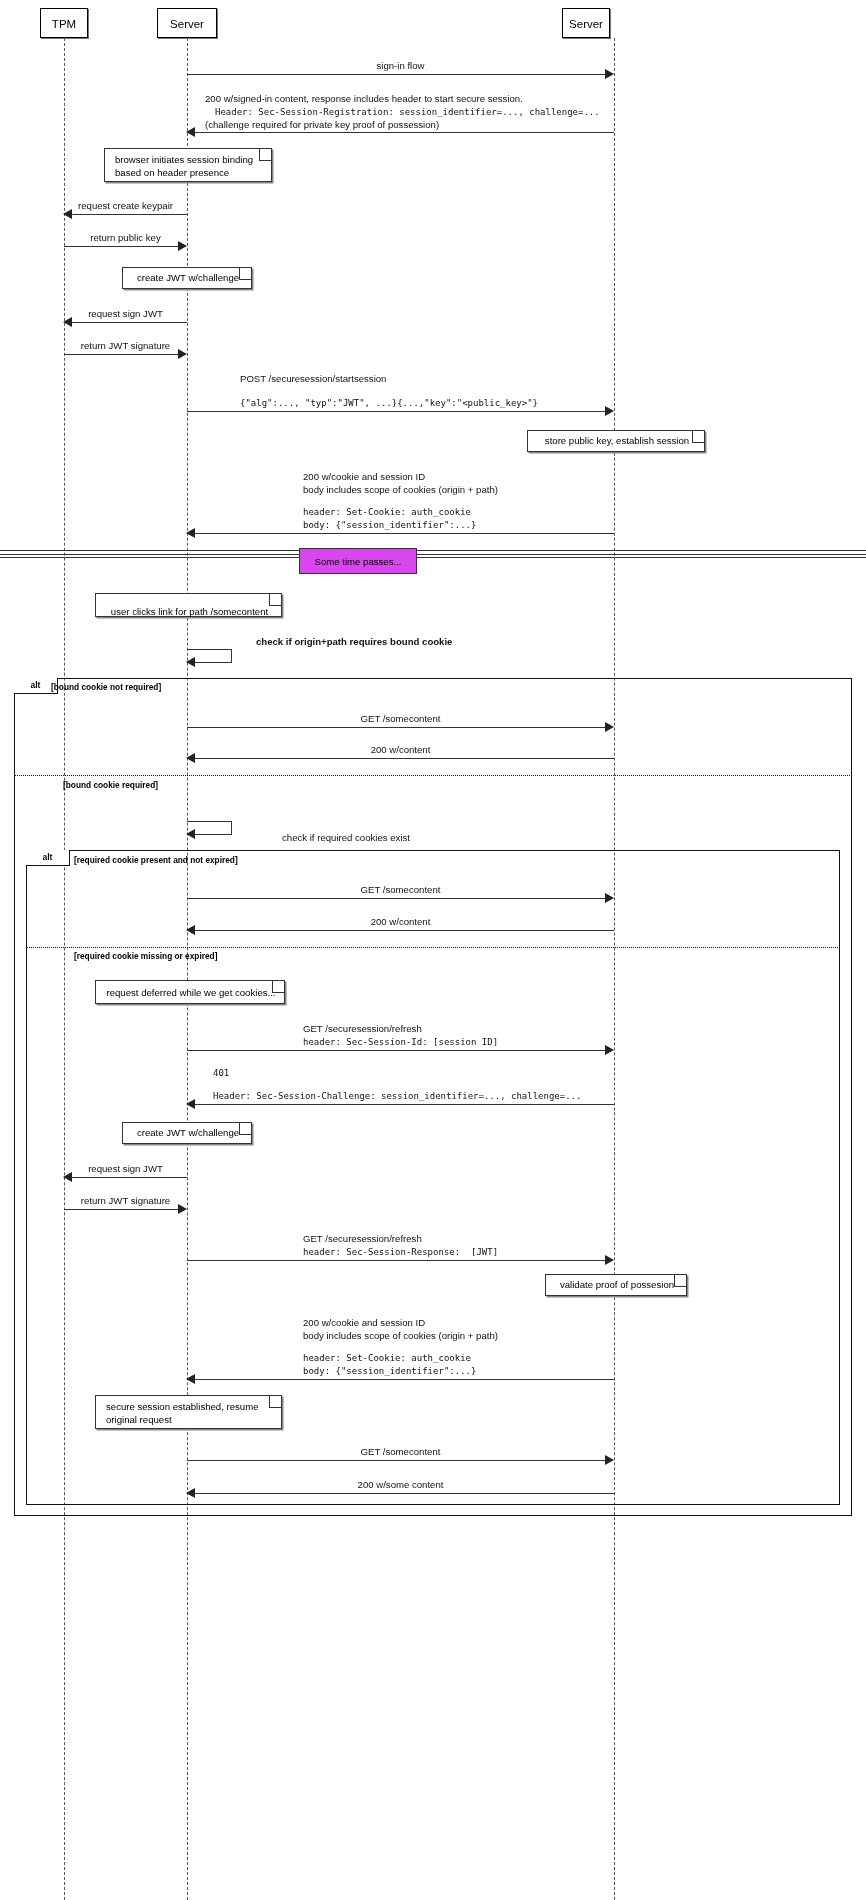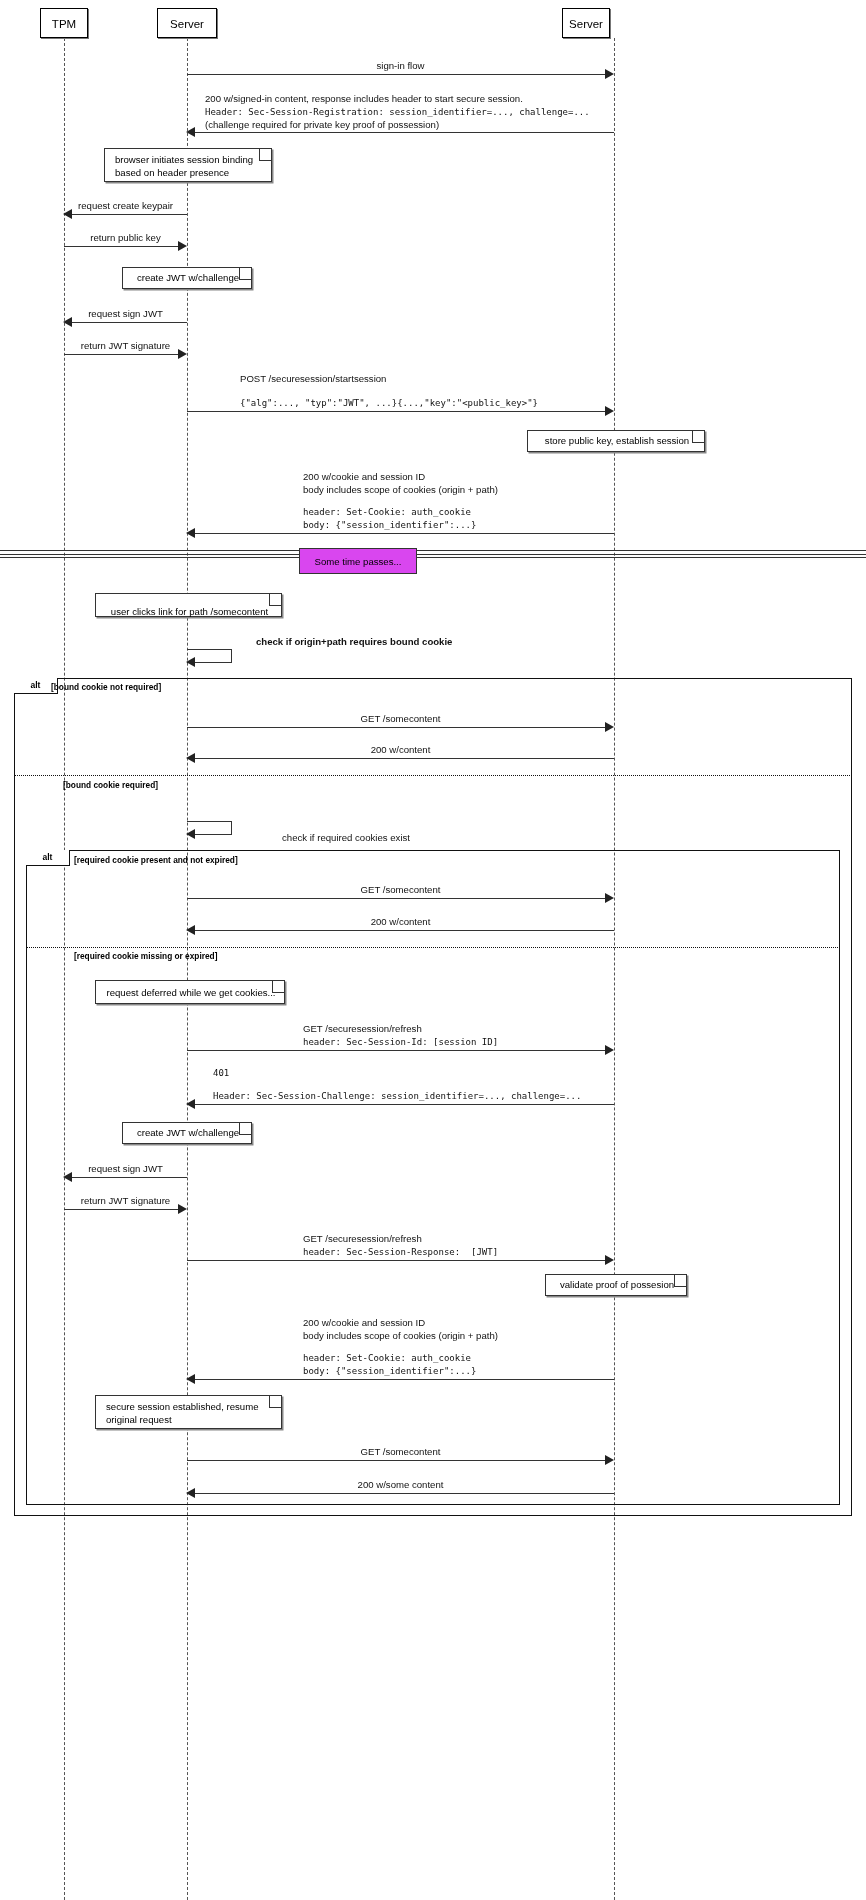--- a/index.html
+++ b/index.html
@@ -154,21 +154,21 @@
 
   <div class="participant" style="left:40px; top:8px; width:48px;">TPM</div>
   <div class="participant" style="left:157px; top:8px; width:60px;">Server</div>
   <div class="participant" style="left:562px; top:8px; width:48px;">Server</div>
 
   <div class="msg-label center" style="left:187px; top:60px; width:427px;">sign-in flow</div>
   <div class="msg-line" style="left:187px; top:74px; width:420px;"></div>
   <div class="arrow-r" style="left:605px; top:69px;"></div>
 
   <div class="msg-label" style="left:205px; top:93px;">200 w/signed-in content, response includes header to start secure session.</div>
-  <div class="msg-label mono" style="left:205px; top:106px;">Header: Sec-Session-Registration: session_identifier=..., challenge=...</div>
+  <div class="msg-label mono" style="left:215px; top:106px;">Header: Sec-Session-Registration: session_identifier=..., challenge=...</div>
   <div class="msg-label" style="left:205px; top:119px;">(challenge required for private key proof of possession)</div>
   <div class="msg-line" style="left:194px; top:132px; width:420px;"></div>
   <div class="arrow-l" style="left:186px; top:127px;"></div>
 
   <div class="note" style="left:104px; top:148px; width:168px; height:34px;">
     <span class="fold"></span>
     <div>browser initiates session binding</div>
     <div>based on header presence</div>
   </div>
 

